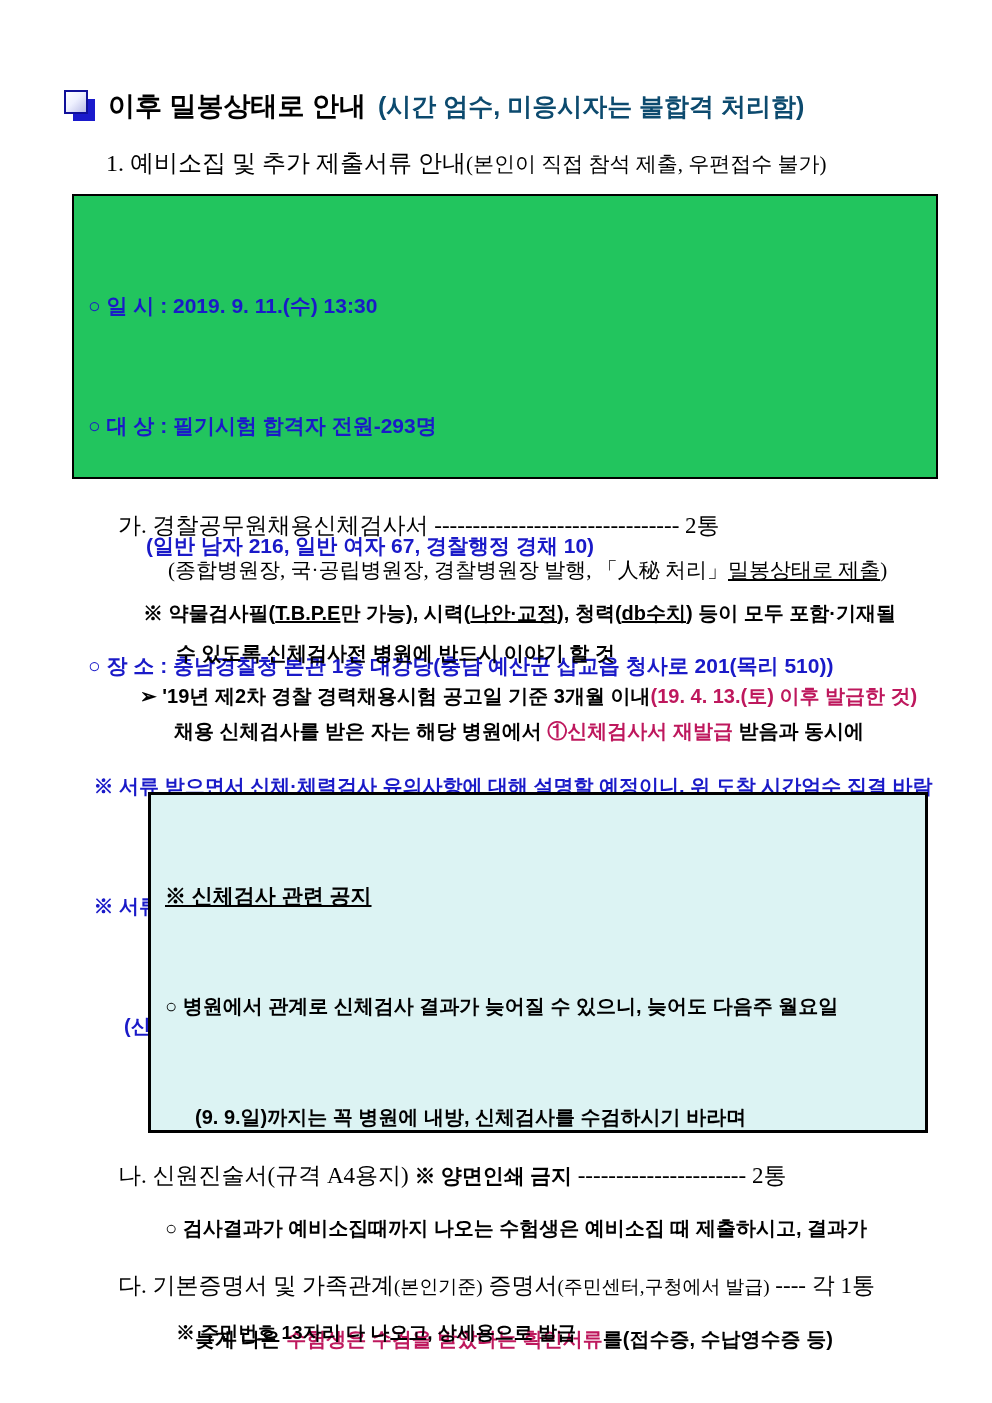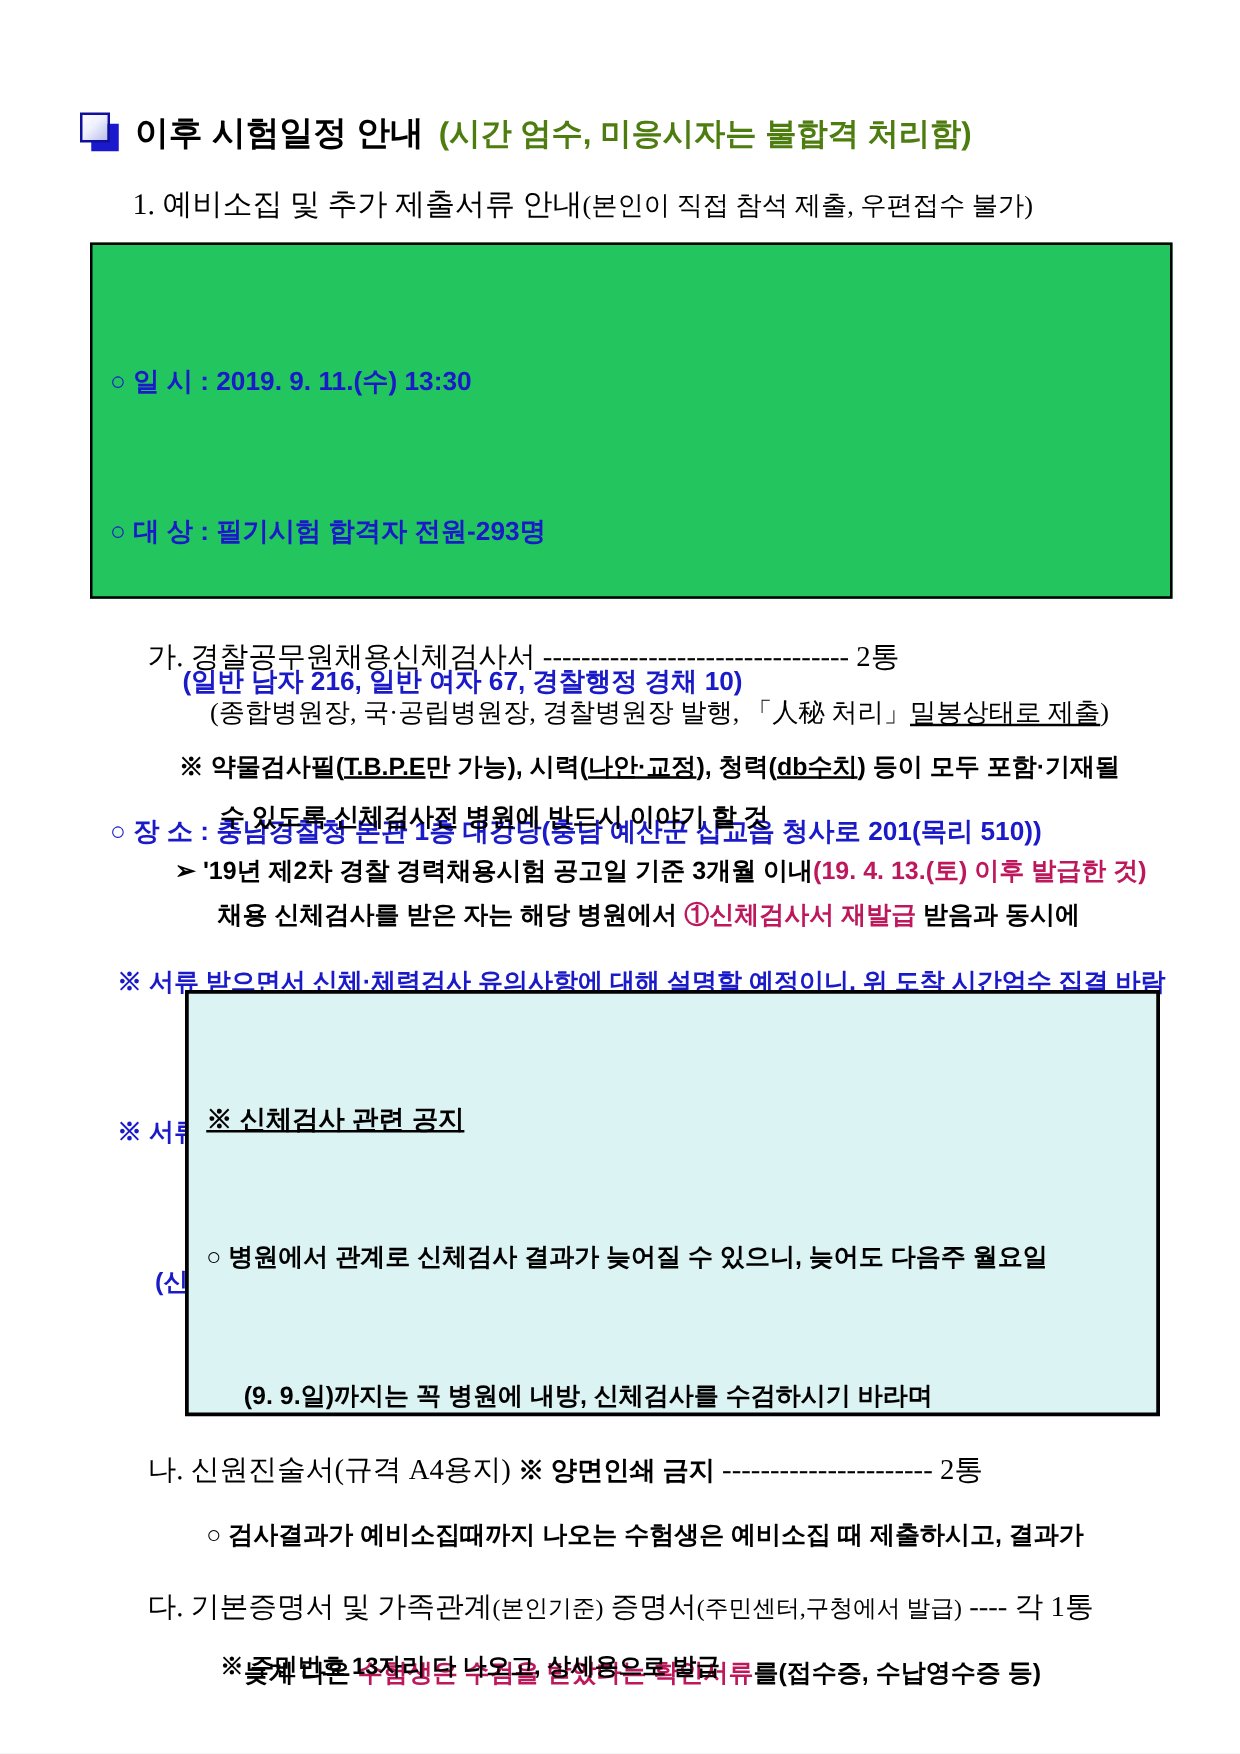--- a/index.html
+++ b/index.html
@@ -26,21 +26,21 @@
   .title-icon .back {
     position: absolute; left: 9px; top: 9px; width: 22px; height: 22px;
     background: #1a1acc;
   }
   .title-icon .front {
     position: absolute; left: 0; top: 0; width: 24px; height: 24px;
     background: linear-gradient(135deg, #ffffff 0%, #eef0ff 45%, #b9bce6 100%);
     border: 2px solid #10109a;
   }
   .title-main { font-size: 27px; font-weight: bold; color: #000; }
-  .title-note { font-size: 25px; font-weight: bold; color: #4d7c0f; }
+  .title-note { font-size: 25px; font-weight: bold; color: #0c4a6e; }
 
   
   .subtitle { left: 106px; top: 147px; font-size: 24px; color: #000; }
   .subtitle .note { font-size: 21px; }
 
   
   .ybox {
     left: 72px; top: 194px; width: 866px; height: 285px;
     background: #22c55e; border: 2px solid #000000;
     padding: 10px 14px;
@@ -85,21 +85,21 @@
 </head>
 <body>
 
 <div class="page">
 
   <div class="abs title-row">
     <span class="title-icon">
       <span class="back"></span>
       <span class="front"></span>
     </span>
-    <span class="title-main">이후 시험일정 안내</span>
+    <span class="title-main">이후 밀봉상태로 안내</span>
     <span class="title-note">(시간 엄수, 미응시자는 불합격 처리함)</span>
   </div>
 
   <div class="abs subtitle serif"><span>1. 예비소집 및 추가 제출서류 안내</span><span class="note red">(본인이 직접 참석 제출, 우편접수 불가)</span></div>
 
   <div class="abs ybox">
     <div>○ 일 시 : 2019. 9. 11.(수) 13:30</div>
     <div>○ 대 상 : 필기시험 합격자 전원-293명</div>
     <div class="indent1">(일반 남자 216, 일반 여자 67, 경찰행정 경채 10)</div>
     <div>○ 장 소 : 충남경찰청 본관 1층 대강당(충남 예산군 삽교읍 청사로 201(목리 510))</div>

